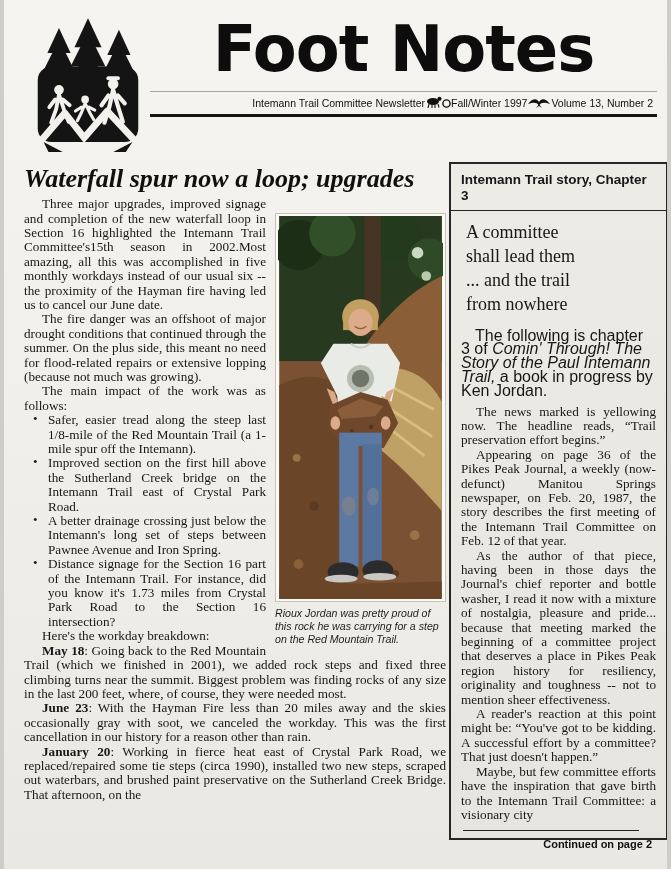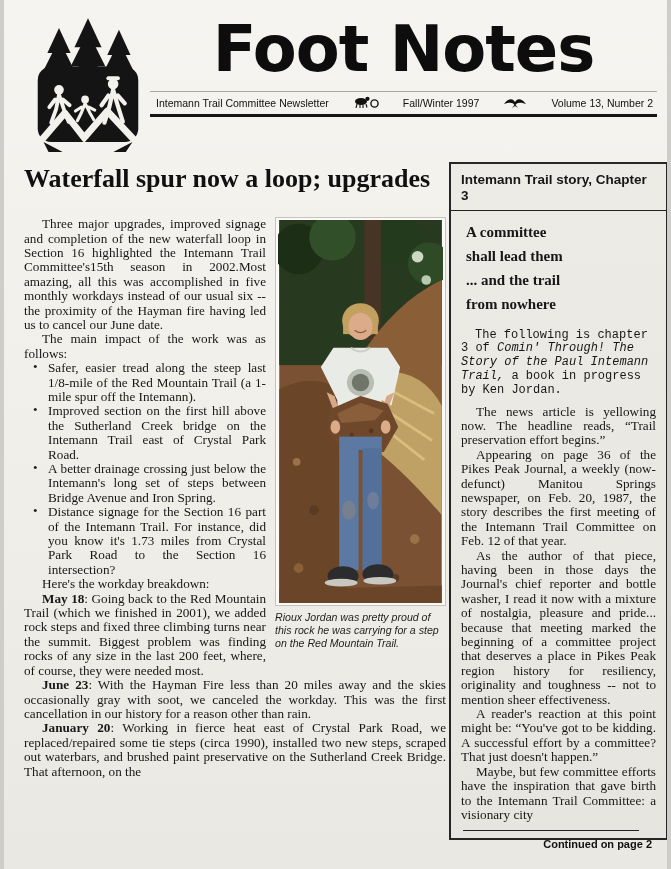--- a/index.html
+++ b/index.html
@@ -6,51 +6,51 @@
   .page{width:663px;height:869px;margin:0 auto;position:relative;overflow:hidden;
         background:linear-gradient(180deg,#f6f4f0 0%,#f1efea 50%,#eae8e3 100%);
         font-family:"Liberation Serif",serif;color:#171717;}
   
   .masthead{display:flex;padding:14px 10px 0 26px;}
   .logo{width:116px;flex:none;margin-top:2px;}
   .masthead-right{flex:1;margin-left:4px;display:flex;flex-direction:column;min-width:0;}
   .title{font-family:"DejaVu Sans",sans-serif;font-weight:bold;font-size:64px;line-height:1.05;
          text-align:center;margin:2px 0 8px;letter-spacing:-1px;color:#0d0d0d;}
   .rule-thin{border-top:1px solid #a9a7a2;}
-  .infobar{display:flex;align-items:center;justify-content:space-between;
+  .infobar{display:flex;align-items:center;justify-content:flex-end;
            font-family:"Liberation Sans",sans-serif;font-size:10.5px;color:#111;
            padding:3px 4px 4px 6px;}
   .rule-thick{border-top:3px solid #141414;}
   
   .main{display:flex;align-items:flex-start;gap:3px;padding:6px 8px 0 20px;}
   .left-col{width:422px;flex:none;}
-  .left-headline{font-size:26px;line-height:1.12;font-weight:bold;
-                 margin:2px 0 24px;color:#101010;}
+  .left-headline{font-size:26px;line-height:1.12;font-weight:bold;font-style:italic;
+                 margin:2px 0 4px;color:#101010;}
   .article{font-size:13.2px;line-height:14.4px;text-align:justify;}
   .article p{margin:0;text-indent:18px;}
   .photo-fig{float:right;width:171px;margin:2px 0 4px 9px;}
   .photo-frame{border:1px solid #c6c3bc;background:#fbfaf7;padding:2px;}
   svg.photo{display:block;width:165px;height:383px;}
   .caption{font-family:"Liberation Sans",sans-serif;font-style:italic;font-size:10.6px;
            line-height:12.8px;margin-top:5px;color:#1e1e1e;text-align:left;}
   ul.impact{margin:0;padding:0 4px 0 24px;list-style:none;}
   ul.impact li{position:relative;margin:0;}
   ul.impact li::before{content:"\2022";position:absolute;left:-15px;top:-1px;font-size:13px;}
   .continued{font-family:"Liberation Sans",sans-serif;font-weight:bold;font-size:11px;
              text-align:right;padding-right:4px;color:#111;}
   
   .right-box{width:219px;flex:none;height:678px;box-sizing:border-box;border:2px solid #262626;
              background:linear-gradient(180deg,#ecebe6 0%,#e7e5df 100%);
              padding:8px 10px 10px;display:flex;flex-direction:column;
              font-size:13.2px;line-height:14.4px;}
   .kicker{font-family:"Liberation Sans",sans-serif;font-weight:bold;font-size:13.5px;
           line-height:1.2;margin:0 0 6px;}
   .kicker-rule{border-top:1.5px solid #222;margin:0 -10px 8px;}
-  .right-headline{font-size:15px;line-height:23.8px;font-weight:bold;margin:2px 0 12px 5px;}
-  .intro{font-family:Liberation Mono, monospace;font-size:12px;line-height:13.8px;
+  .right-headline{font-size:18px;line-height:23.8px;font-weight:normal;margin:2px 0 12px 5px;}
+  .intro{font-family:Liberation Sans, sans-serif;font-size:16px;line-height:13.8px;
          margin:0 0 7px;text-indent:14px;}
   .right-box p.body{margin:0;text-indent:15px;text-align:justify;}
   .spacer{flex:1;}
   .right-rule{border-top:1.5px solid #222;width:90%;margin:8px 0 6px 2px;}
 </style>
 </head>
 <body>
 
 <div class="page">
 
@@ -112,21 +112,21 @@
 
   <div class="main">
 
     <section class="left-col">
       <h2 class="left-headline">
         <div>Waterfall spur now a loop; upgrades</div>
       </h2>
 
       <div class="article">
 
-        <figure class="photo-fig" style="margin:0 0 4px 9px;">
+        <figure class="photo-fig" style="margin:16px 0 4px 9px;">
           <div class="photo-frame">
             <svg class="photo" viewBox="0 0 168 396" aria-hidden="true">
               <rect width="168" height="396" fill="#7a5233"></rect>
               <rect width="168" height="150" fill="#27391f"></rect>
               <circle cx="20" cy="30" r="26" fill="#1d2e17"></circle>
                 <circle cx="55" cy="18" r="24" fill="#31502a"></circle>
               <circle cx="120" cy="20" r="26" fill="#233a1c"></circle>
                 <circle cx="155" cy="45" r="22" fill="#2e4a26"></circle>
               <circle cx="143" cy="38" r="6" fill="#cdd8c4"></circle>
                 <circle cx="152" cy="62" r="5" fill="#b9c9ae"></circle>
@@ -166,25 +166,26 @@
               <ellipse cx="102" cy="366" rx="16" ry="10" fill="#2c2c2e"></ellipse>
               <ellipse cx="64" cy="375" rx="17" ry="4" fill="#c9c7c2"></ellipse>
               <ellipse cx="104" cy="373" rx="17" ry="4" fill="#c9c7c2"></ellipse>
               <path d="M0,382 L168,378 L168,396 L0,396 Z" fill="#6b4528"></path>
             </svg>
           </div>
           <figcaption class="caption">Rioux Jordan was pretty proud of this rock he was carrying for a step on the Red Mountain Trail.</figcaption>
         </figure>
 
         <p>Three major upgrades, improved signage and completion of the new waterfall loop in Section 16 highlighted the Intemann Trail Committee's15th season in 2002.Most amazing, all this was accomplished in five monthly workdays instead of our usual six -- the proximity of the Hayman fire having led us to cancel our June date.</p>
+        <p>The fire danger was an offshoot of major drought conditions that continued through the summer. On the plus side, this meant no need for flood-related repairs or extensive lopping (because not much was growing).</p>
         <p>The main impact of the work was as follows:</p>
         <ul class="impact">
           <li><span>Safer, easier tread along the steep last 1/8-mile of the Red Mountain Trail (a 1-mile spur off the Intemann).</span><em></em></li>
           <li><span>Improved section on the first hill above the Sutherland Creek bridge on the Intemann Trail east of Crystal Park Road.</span><em></em></li>
-          <li><span>A better drainage crossing just below the Intemann's long set of steps between Bridge Avenue and Iron Spring.</span><em></em></li>
+          <li><span>A better drainage crossing just below the Intemann's long set of steps between Pawnee Avenue and Iron Spring.</span><em></em></li>
           <li><span>Distance signage for the Section 16 part of the Intemann Trail. For instance, did you know it's 1.73 miles from Crystal Park Road to the Section 16 intersection?</span><em></em></li>
         </ul>
         <p>Here's the workday breakdown:</p>
         <p class="workday"><b>May 18</b><span>: Going back to the Red Mountain Trail (which we finished in 2001), we added rock steps and fixed three climbing turns near the summit. Biggest problem was finding rocks of any size in the last 200 feet, where, of course, they were needed most.</span></p>
         <p class="workday"><b>June 23</b><span>: With the Hayman Fire less than 20 miles away and the skies occasionally gray with soot, we canceled the workday. This was the first cancellation in our history for a reason other than rain.</span></p>
         <p class="workday"><b>January 20</b><span>: Working in fierce heat east of Crystal Park Road, we replaced/repaired some tie steps (circa 1990), installed two new steps, scraped out waterbars, and brushed paint preservative on the Sutherland Creek Bridge. That afternoon, on the</span></p>
         <div style="clear:both;"></div>
       </div>
 
     </section>
@@ -192,21 +193,21 @@
     <aside class="right-box">
       <div class="kicker">Intemann Trail story, Chapter 3</div>
       <div class="kicker-rule"></div>
       <h2 class="right-headline">
         <div>A committee</div>
         <div>shall lead them</div>
         <div>... and the trail</div>
         <div>from nowhere</div>
       </h2>
       <p class="intro"><span>The following is chapter 3 of </span><em>Comin' Through! The Story of the Paul Intemann Trail,</em><span> a book in progress by Ken Jordan.</span></p>
-      <p class="body">The news article is yellowing now. The headline reads, “Trail preservation effort begins.”</p>
+      <p class="body">The news marked is yellowing now. The headline reads, “Trail preservation effort begins.”</p>
       <p class="body">Appearing on page 36 of the Pikes Peak Journal, a weekly (now-defunct) Manitou Springs newspaper, on Feb. 20, 1987, the story describes the first meeting of the Intemann Trail Committee on Feb. 12 of that year.</p>
       <p class="body">As the author of that piece, having been in those days the Journal's chief reporter and bottle washer, I read it now with a mixture of nostalgia, pleasure and pride... because that meeting marked the beginning of a committee project that deserves a place in Pikes Peak region history for resiliency, originality and toughness -- not to mention sheer effectiveness.</p>
       <p class="body">A reader's reaction at this point might be: “You've got to be kidding. A successful effort by a committee? That just doesn't happen.”</p>
       <p class="body">Maybe, but few committee efforts have the inspiration that gave birth to the Intemann Trail Committee: a visionary city</p>
       <div class="spacer"></div>
       <div class="right-rule"></div>
       <div class="continued">Continued on page 2</div>
     </aside>
 
   </div>

